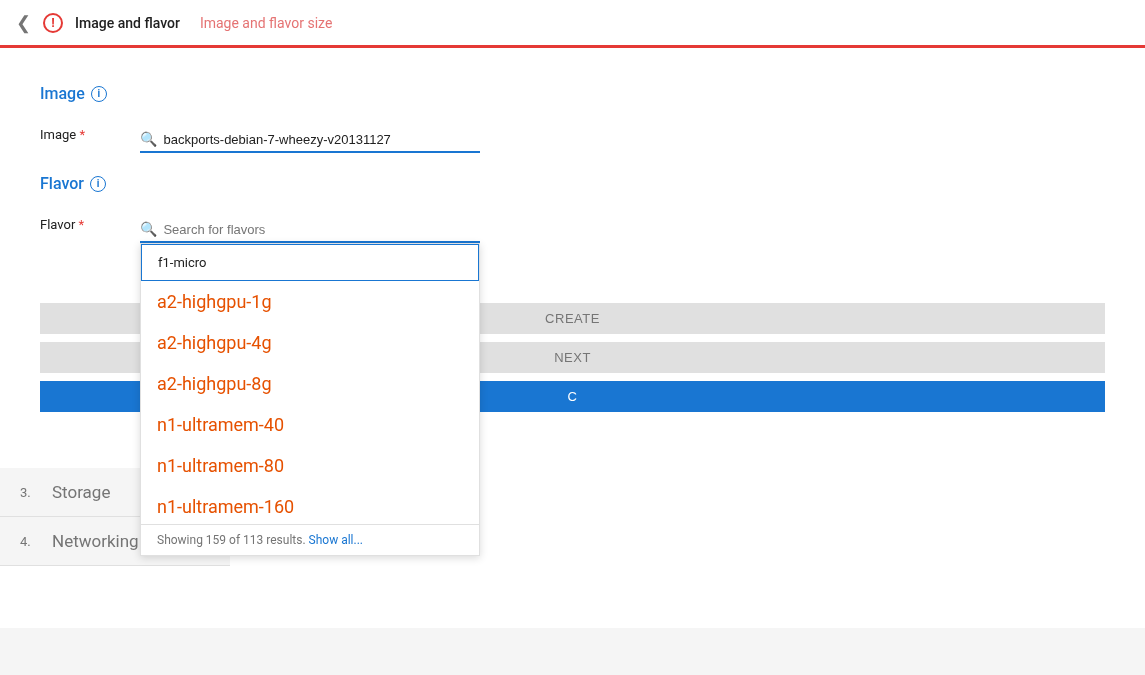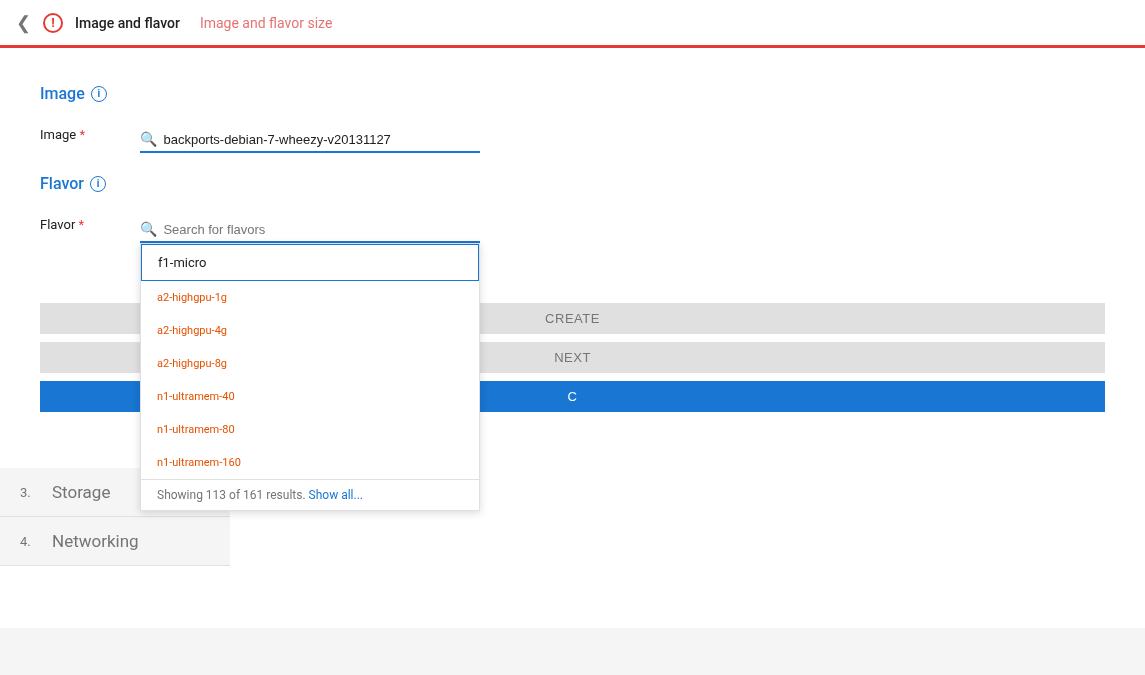--- a/index.html
+++ b/index.html
@@ -162,21 +162,21 @@
     }
 
     .dropdown-scrollable {
       max-height: 280px;
       overflow-y: auto;
     }
 
     .dropdown-item {
       padding: 10px 16px;
       cursor: pointer;
-      font-size: 11px;
+      font-size: 18px;
       color: #212121;
     }
 
     .dropdown-item.selected {
       border: 1px solid #1976d2;
       background: #fff;
       color: #212121;
       font-size: 13px;
     }
 
@@ -334,21 +334,21 @@
             <div class="dropdown-item selected">f1-micro</div>
             <div class="dropdown-item orange">a2-highgpu-1g</div>
             <div class="dropdown-item orange">a2-highgpu-4g</div>
             <div class="dropdown-item orange">a2-highgpu-8g</div>
             <div class="dropdown-item orange">n1-ultramem-40</div>
             <div class="dropdown-item orange">n1-ultramem-80</div>
             <div class="dropdown-item orange">n1-ultramem-160</div>
 
           </div>
           <div class="dropdown-footer">
-            <span>Showing 113 of 161 results.</span>
+            <span>Showing 159 of 113 results.</span>
             <a>Show all...</a>
           </div>
         </div>
       </div>
     </div>
   </div>
 
   <div class="action-buttons">
     <button class="btn-create">CREATE</button>
     <button class="btn-next">NEXT</button>

